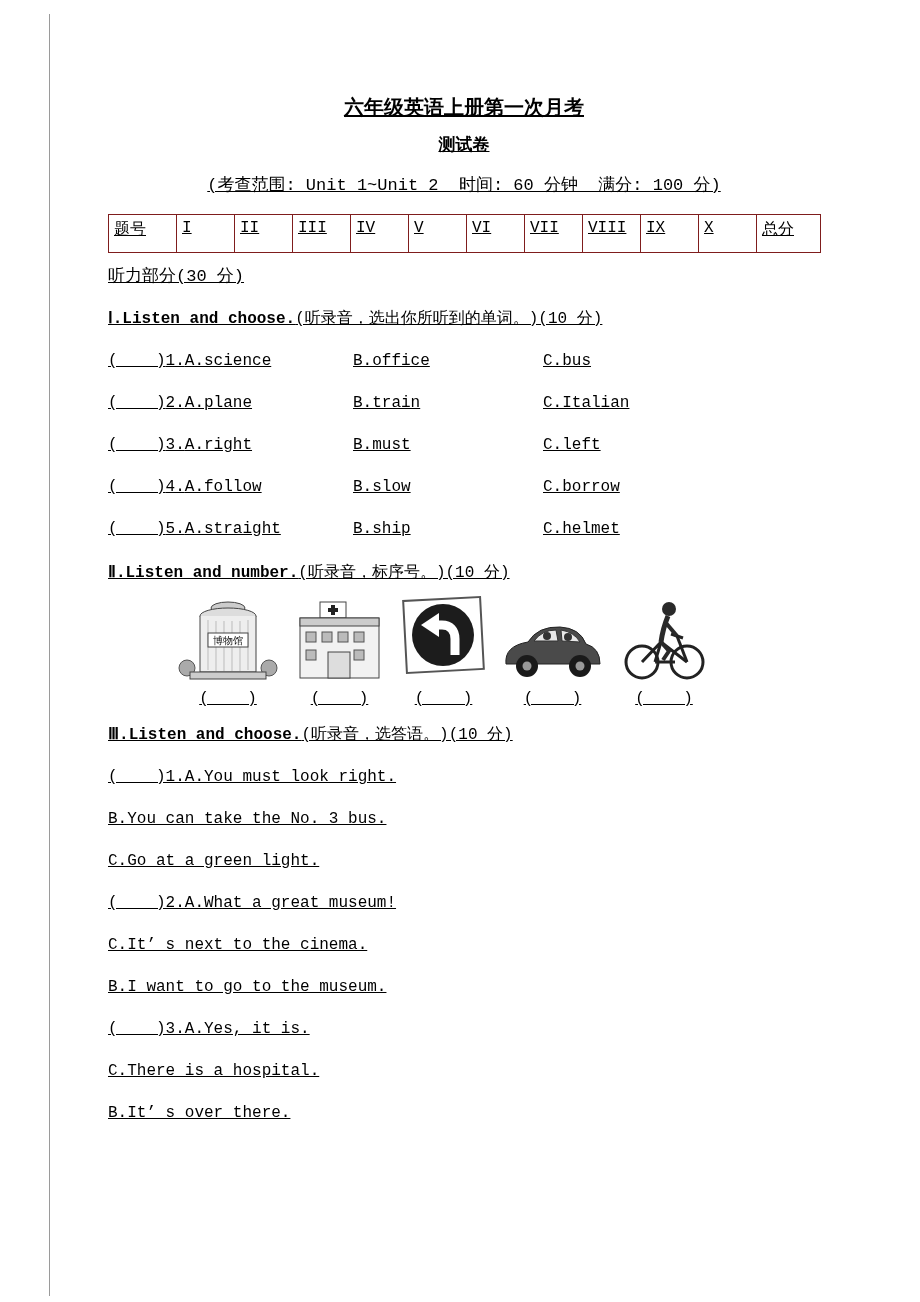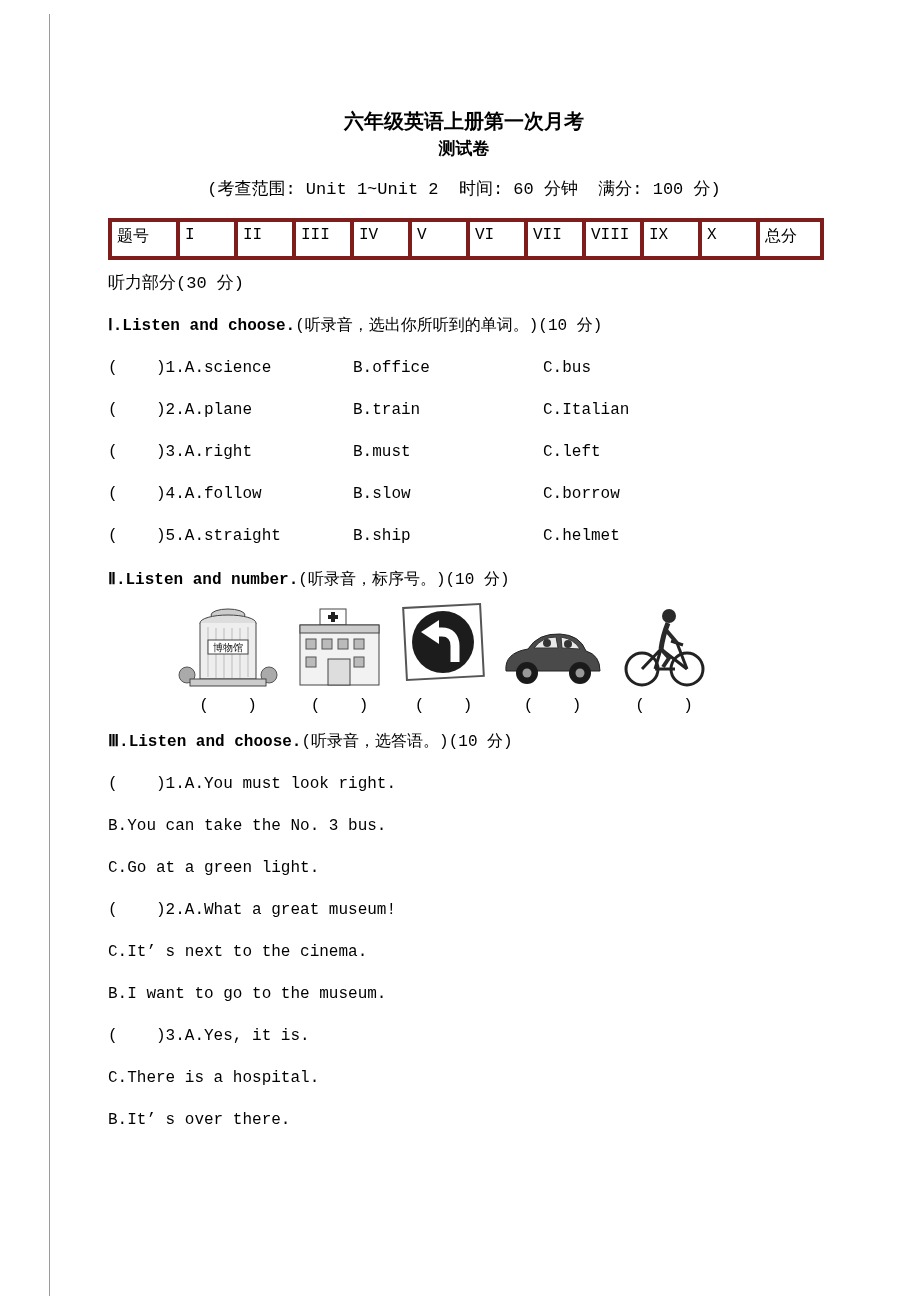--- a/index.html
+++ b/index.html
@@ -4,26 +4,26 @@
 <style>
   * { box-sizing: border-box; }
   html, body { margin: 0; padding: 0; }
   body {
     width: 920px; height: 1302px;
     background: #ffffff; color: #000000;
     font-family: "Liberation Mono", "DejaVu Sans Mono", monospace;
     position: relative; overflow: hidden;
   }
   .left-rule { position: absolute; left: 49px; top: 14px; width: 1px; height: 1282px; background: #9a9a9a; }
-  .content { position: absolute; left: 108px; top: 110px; width: 712px; }
+  .content { position: absolute; left: 108px; top: 96px; width: 712px; text-decoration: underline; }
   h1.title { font-size: 20px; font-weight: bold; margin: 0; text-align: center; line-height: 26px; }
-  h2.subtitle { font-size: 17px; font-weight: bold; margin: 2px 0 0; text-align: center; line-height: 24px; }
+  h2.subtitle { font-size: 17px; font-weight: bold; margin: 12px 0 0; text-align: center; line-height: 24px; }
   .exam-info { font-size: 17px; margin: 17px 0 0; text-align: center; white-space: pre; line-height: 22px; }
   table.score-table { border-collapse: collapse; table-layout: fixed; width: 710px; margin-top: 17px; }
-  .score-table td { border: 4px solid #7f1d1d; font-size: 16px; padding: 4px 5px 0; vertical-align: top; }
+  .score-table td { border: 1px solid #7f1d1d; font-size: 16px; padding: 4px 5px 0; vertical-align: top; }
   .score-table tr.r1 td { height: 38px; }
   .score-table tr.r2 td { height: 44px; }
   .section-title { font-size: 17px; text-align: left; margin: 13px 0 0; line-height: 22px; }
   .part-heading { font-size: 16px; margin: 20px 0 0; line-height: 22px; white-space: pre; }
   .part-heading .bold { font-weight: bold; }
   .part-heading.mt22 { margin-top: 22px; }
   .part-heading.mt14 { margin-top: 14px; }
   .choice-row { display: grid; grid-template-columns: 245px 190px 1fr; font-size: 16px; margin-top: 20px; line-height: 22px; }
   .choice-row .cell { white-space: pre; }
   .images-row { display: flex; align-items: flex-end; gap: 14px; padding-left: 70px; margin-top: 10px; }

